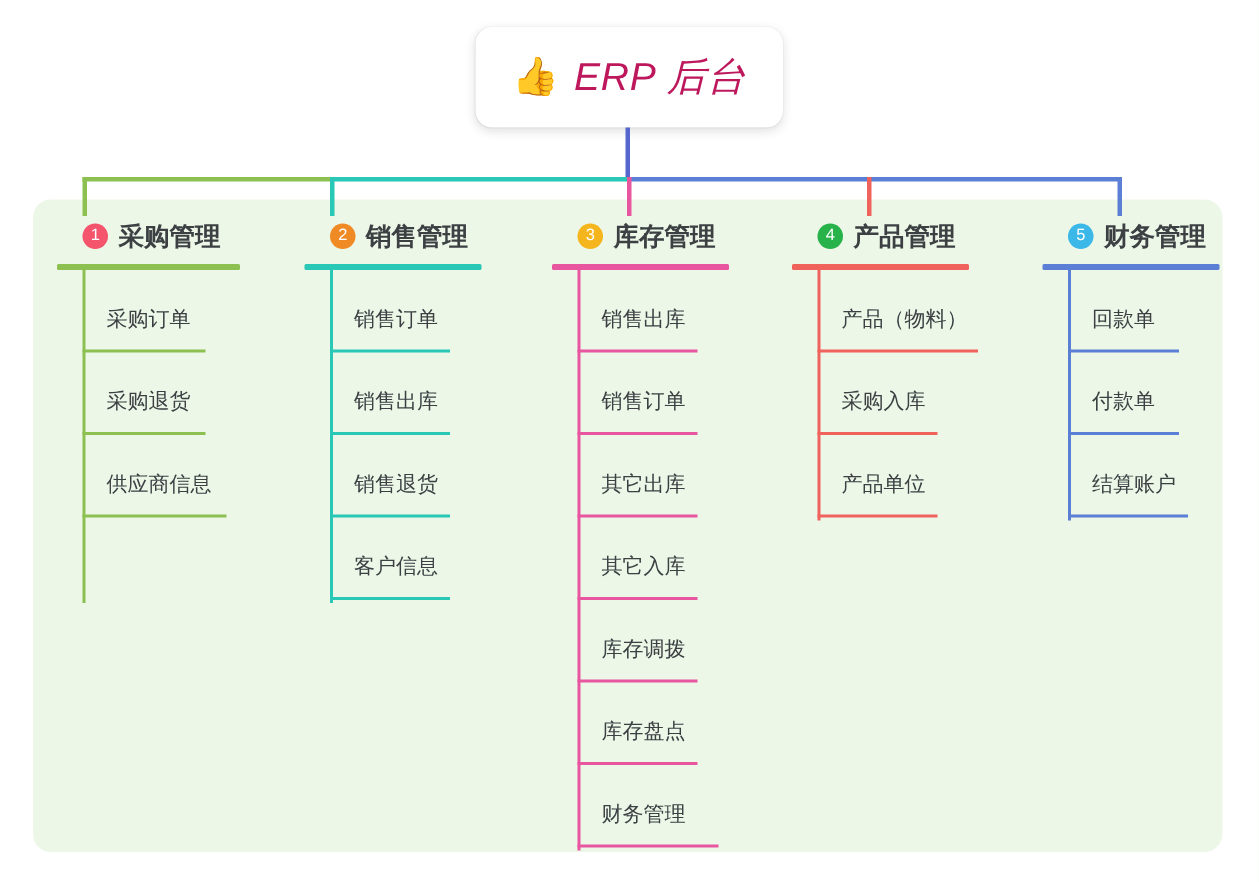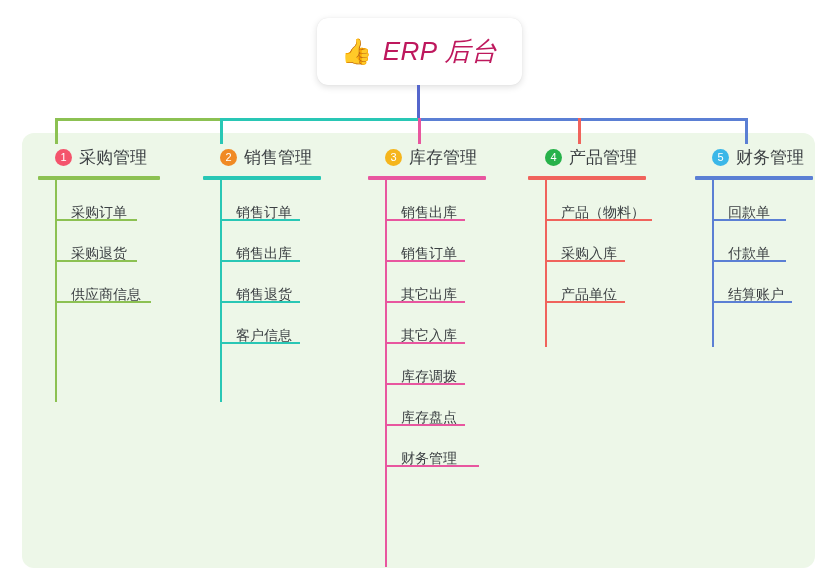--- a/index.html
+++ b/index.html
@@ -104,39 +104,40 @@
     font-size: 11px;
     line-height: 17px;
     text-align: center;
     flex: 0 0 auto;
     font-family: "Liberation Sans", sans-serif;
   }
   .col-title {
     font-size: 17px;
     color: #3c4043;
     white-space: nowrap;
+    font-weight: bold;
   }
   .col-rule {
     height: 4px;
     margin-top: 7px;
     border-radius: 1px;
   }
   .col-body {
     position: relative;
     margin-top: 0;
   }
   .spine {
     position: absolute;
     left: 17px;
     top: 0;
     width: 2px;
   }
   .item {
     position: relative;
-    height: 41px;
+    height: 55px;
     box-sizing: border-box;
   }
   .item-label {
     position: absolute;
     left: 33px;
     top: 24px;
     font-size: 14px;
     color: #3c4043;
     white-space: nowrap;
   }

